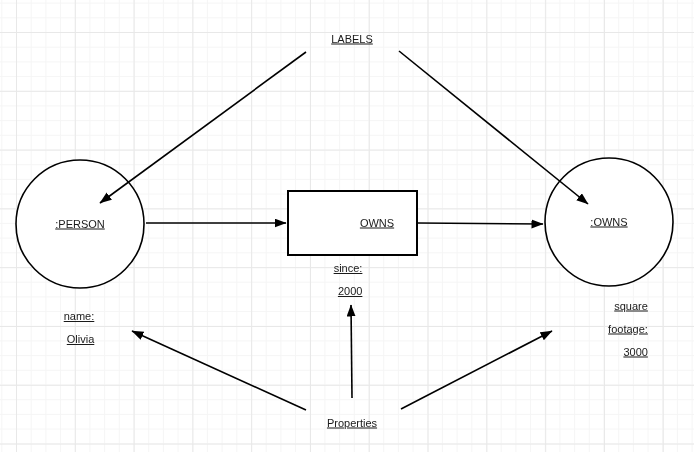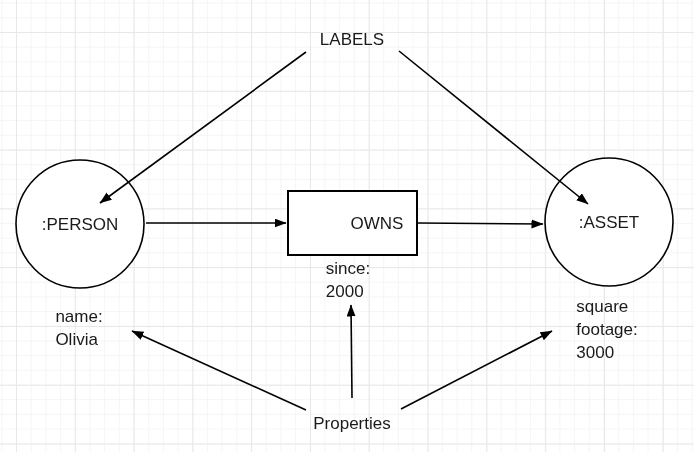--- a/index.html
+++ b/index.html
@@ -26,25 +26,26 @@
   #shapes {
     position: absolute;
     left: 0;
     top: 0;
     width: 694px;
     height: 452px;
   }
   .txt {
     position: absolute;
     transform: translate(-50%, -50%);
-    text-align: left;
-    font-size: 17px;
+    text-align: right;
+    font-size: 11px;
     line-height: 23px;
     color: #1a1a1a;
     white-space: nowrap;
+    text-decoration: underline;
   }
   .txt span { display: block; }
 </style>
 </head>
 <body>
 
 <div id="canvas">
 
   <svg id="shapes" width="694" height="452" viewBox="0 0 694 452" xmlns="http://www.w3.org/2000/svg">
     <defs>
@@ -69,31 +70,31 @@
   </svg>
 
   <div class="txt" style="left:352px; top:39px;">LABELS</div>
 
   <div class="txt" style="left:80px; top:224px;">:PERSON</div>
 
   <div class="txt" style="left:352px; top:423px;">Properties</div>
 
   <div class="txt" style="left:353px; top:223px;margin-left:24px;">OWNS</div>
 
-  <div class="txt" style="left:609px; top:222px;">:ASSET</div>
+  <div class="txt" style="left:609px; top:222px;">:OWNS</div>
 
   <div class="txt" style="left:348px; top:280px;">
     <span>since:</span>
     <span>2000</span>
   </div>
 
   <div class="txt" style="left:79px; top:328px;">
     <span>name:</span>
     <span>Olivia</span>
   </div>
 
-  <div class="txt" style="left:607px; top:329px;">
+  <div class="txt" style="left:628px; top:329px;">
     <span>square</span>
     <span>footage:</span>
     <span>3000</span>
   </div>
 
 </div>
 
 </body></html>

